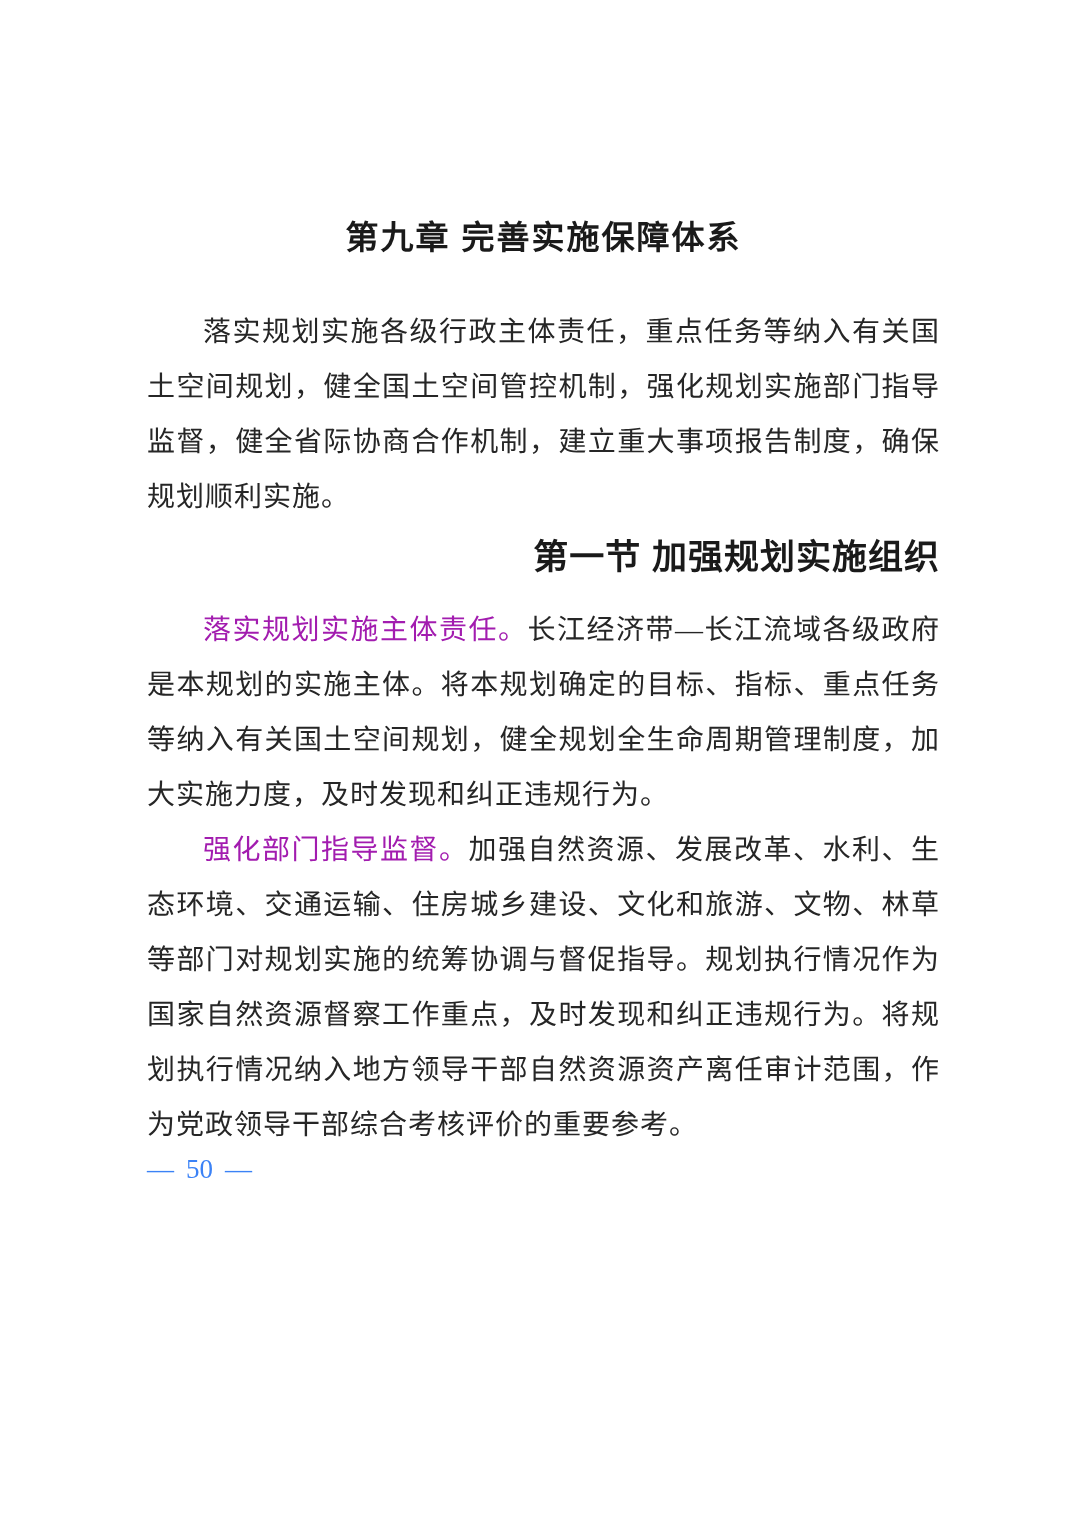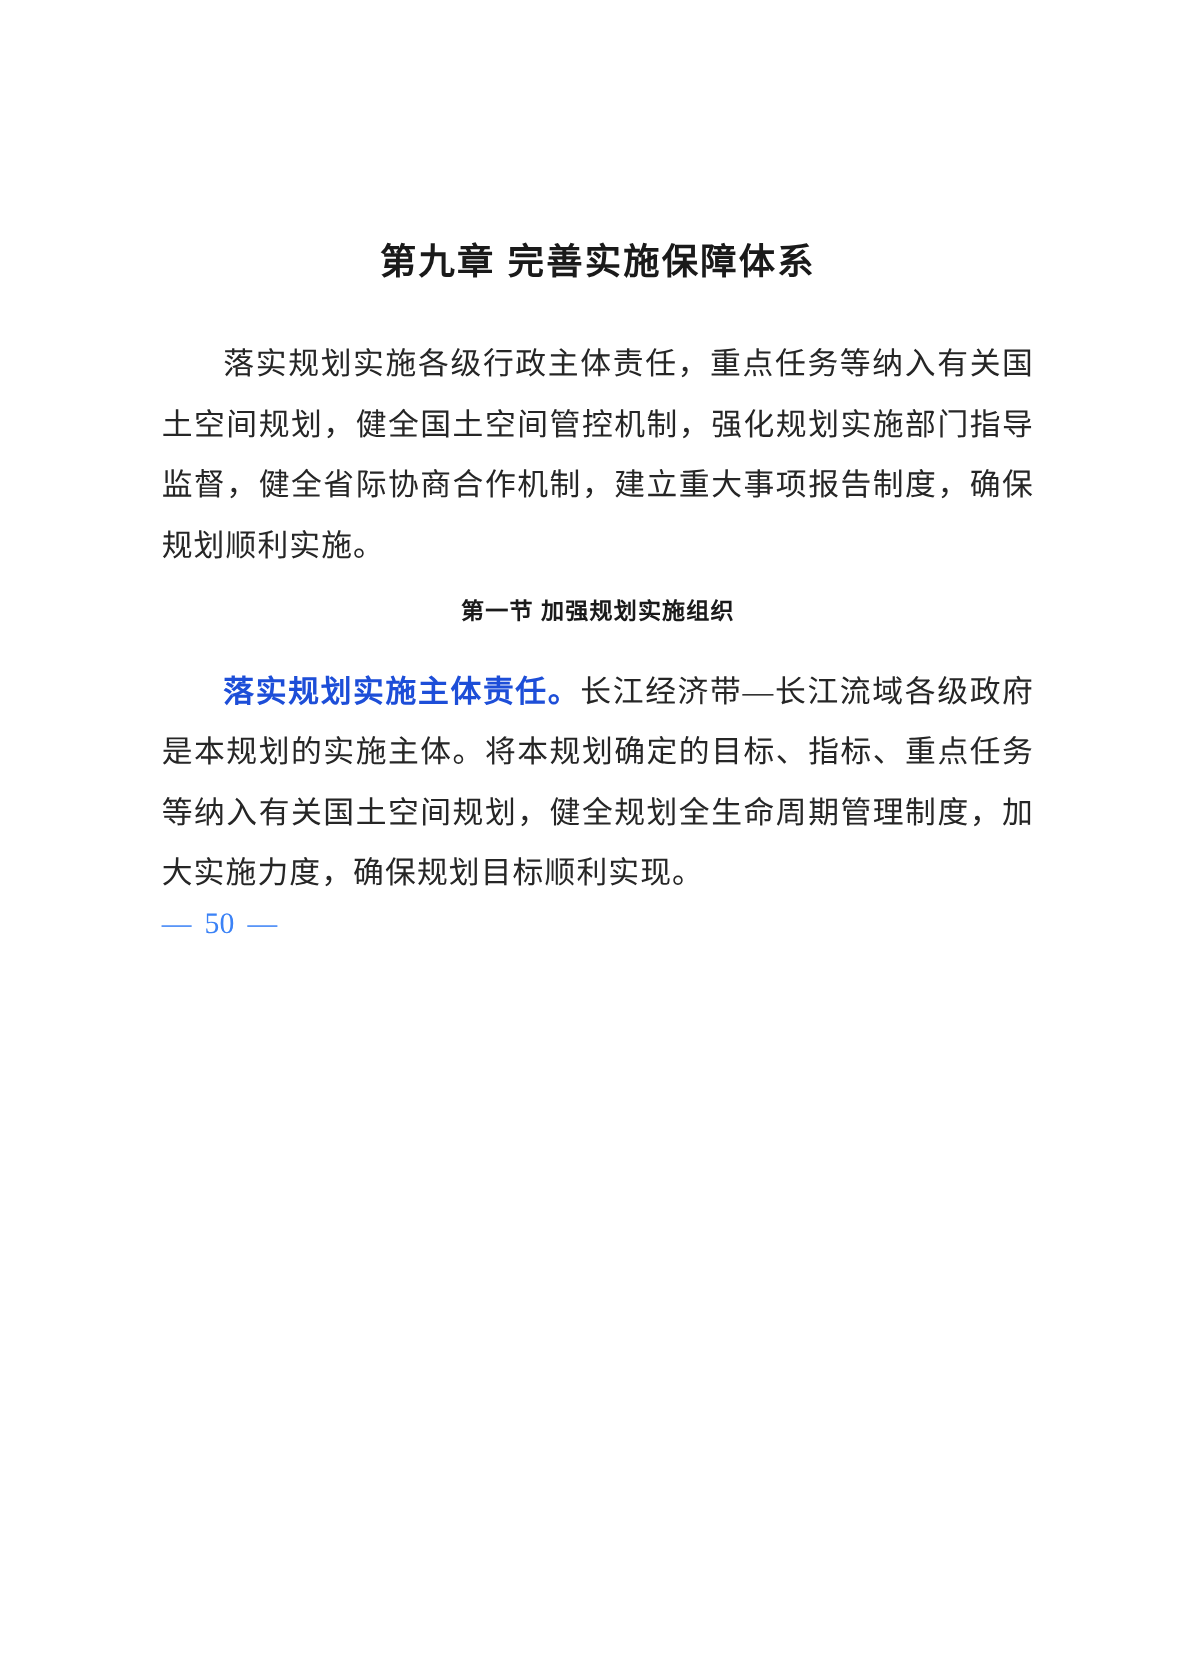--- a/index.html
+++ b/index.html
@@ -26,44 +26,44 @@
     text-align: center;
     font-family: "Liberation Sans", sans-serif;
     font-weight: bold;
     font-size: 33px;
     line-height: 40px;
     color: #1a1a1a;
     letter-spacing: 2px;
   }
   h2.section-title {
     margin: 15px 0 27px 0;
-    text-align: center;
+    text-align: right;
     font-family: "Liberation Sans", sans-serif;
     font-weight: bold;
-    font-size: 21px;
+    font-size: 35px;
     line-height: 36px;
     color: #1a1a1a;
     letter-spacing: 1px;
   }
   p.body-para {
     margin: 0;
     font-size: 28px;
     line-height: 55px;
     text-align: justify;
     text-justify: inter-character;
     text-indent: 2em;
     letter-spacing: 1px;
     word-break: break-all;
   }
   p.body-para.intro {
     margin-top: 46px;
   }
   p.body-para .lead {
-    font-weight: bold;
-    color: #1d4ed8;
+    font-weight: normal;
+    color: #a21caf;
   }
   .footer {
     margin-top: 2px;
     font-size: 27px;
     line-height: 30px;
     color: #3b82f6;
   }
   .footer span {
     display: inline-block;
   }
@@ -79,22 +79,23 @@
 
 <div class="page">
   <div class="content">
 
     <h1 class="chapter-title">第九章 完善实施保障体系</h1>
 
     <p class="body-para intro">落实规划实施各级行政主体责任，重点任务等纳入有关国土空间规划，健全国土空间管控机制，强化规划实施部门指导监督，健全省际协商合作机制，建立重大事项报告制度，确保规划顺利实施。</p>
 
     <h2 class="section-title">第一节 加强规划实施组织</h2>
 
-    <p class="body-para"><span class="lead">落实规划实施主体责任。</span><span>长江经济带—长江流域各级政府是本规划的实施主体。将本规划确定的目标、指标、重点任务等纳入有关国土空间规划，健全规划全生命周期管理制度，加大实施力度，确保规划目标顺利实现。</span></p>
+    <p class="body-para"><span class="lead">落实规划实施主体责任。</span><span>长江经济带—长江流域各级政府是本规划的实施主体。将本规划确定的目标、指标、重点任务等纳入有关国土空间规划，健全规划全生命周期管理制度，加大实施力度，及时发现和纠正违规行为。</span></p>
 
+    <p class="body-para"><span class="lead">强化部门指导监督。</span><span>加强自然资源、发展改革、水利、生态环境、交通运输、住房城乡建设、文化和旅游、文物、林草等部门对规划实施的统筹协调与督促指导。规划执行情况作为国家自然资源督察工作重点，及时发现和纠正违规行为。将规划执行情况纳入地方领导干部自然资源资产离任审计范围，作为党政领导干部综合考核评价的重要参考。</span></p>
 
 
     <div class="footer">
       <span class="dash">—</span><span class="page-num">50</span><span class="dash">—</span>
     </div>
 
   </div>
 </div>
 
 </body></html>

